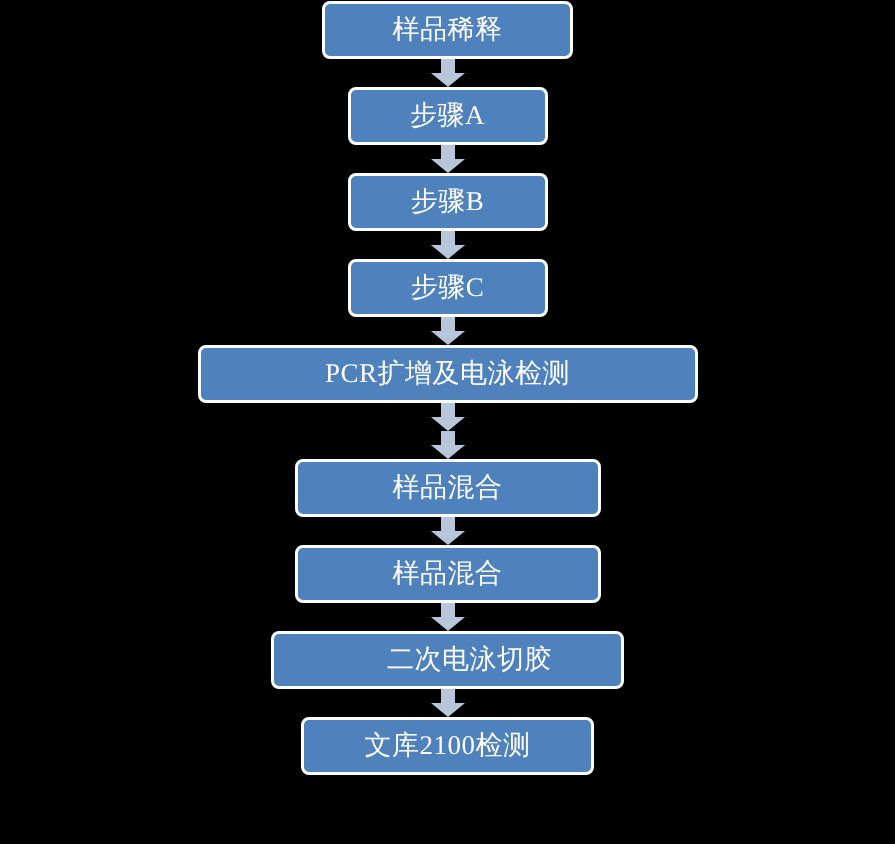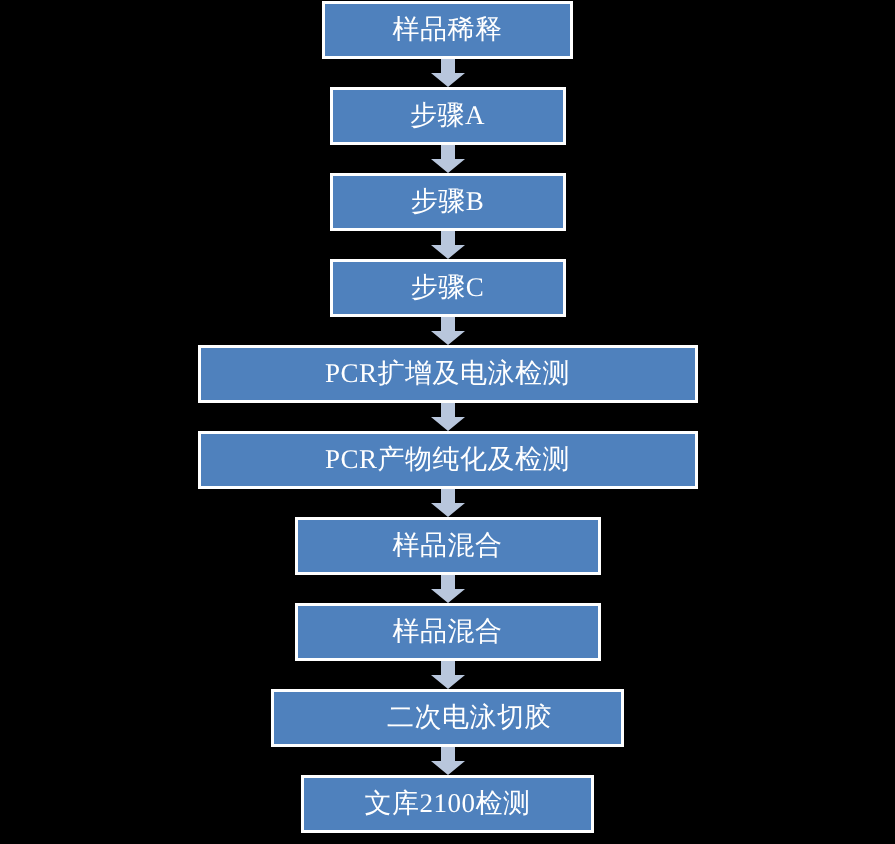--- a/index.html
+++ b/index.html
@@ -31,41 +31,41 @@
     padding-top: 1px;
     box-sizing: border-box;
   }
 
   .flow-node {
     position: relative;
     height: 58px;
     box-sizing: border-box;
     background: #4f81bd;
     border: 3px solid #ffffff;
-    border-radius: 0;
+    border-radius: 8px;
     display: flex;
     align-items: center;
     justify-content: center;
     color: #ffffff;
     font-size: 27px;
     line-height: 1;
     letter-spacing: 0.5px;
     white-space: nowrap;
     text-rendering: geometricPrecision;
     box-shadow: 0 0 0 0 rgba(0,0,0,0);
   }
 
   .flow-node .node-label {
     display: block;
     transform: translateY(-1px);
   }
 
   
   .w-251 { width: 251px; }
-  .w-228 { width: 236px; text-align: right; }
+  .w-228 { width: 200px; text-align: right; }
   .w-500 { width: 500px; }
   .w-259 { width: 306px; }
   .w-353 { width: 353px; padding-left: 44px; }
   .w-293 { width: 293px; }
 
   .flow-arrow {
     width: 34px;
     height: 28px;
     margin: 0;
     display: block;
@@ -118,23 +118,20 @@
 
     <div class="flow-node w-500">
       <span class="node-label">PCR扩增及电泳检测</span>
     </div>
     <div class="flow-arrow">
       <svg width="34" height="28" viewBox="0 0 34 28" xmlns="http://www.w3.org/2000/svg">
         <polygon points="10,0 24,0 24,14 34,14 17,28 0,14 10,14" fill="#B8C6DC"></polygon>
       </svg>
     </div>
 
-    <div class="flow-node w-500">
-      <span class="node-label">PCR产物纯化及检测</span>
-    </div>
     <div class="flow-arrow">
       <svg width="34" height="28" viewBox="0 0 34 28" xmlns="http://www.w3.org/2000/svg">
         <polygon points="10,0 24,0 24,14 34,14 17,28 0,14 10,14" fill="#B8C6DC"></polygon>
       </svg>
     </div>
 
     <div class="flow-node w-259">
       <span class="node-label">样品混合</span>
     </div>
     <div class="flow-arrow">

